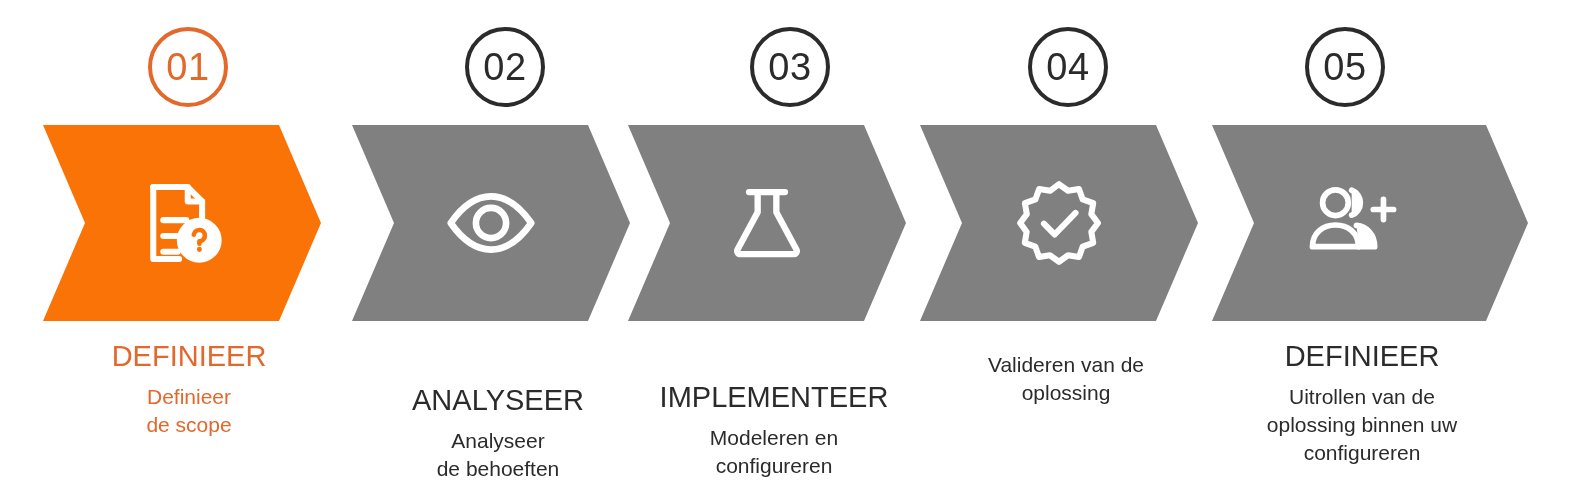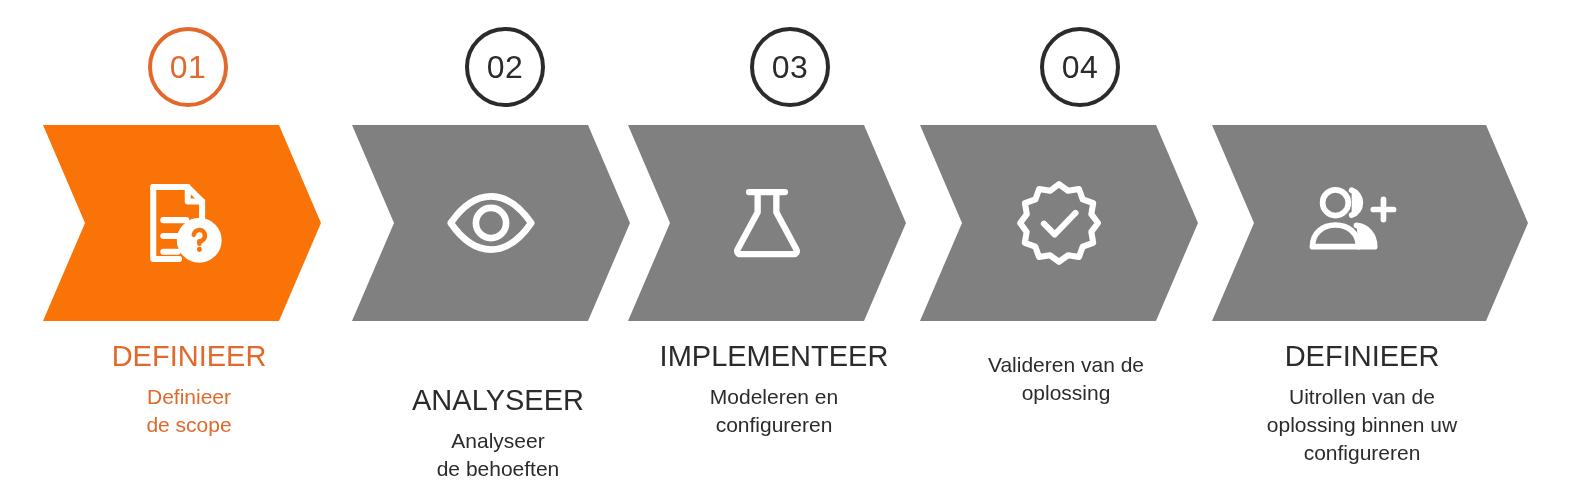--- a/index.html
+++ b/index.html
@@ -31,21 +31,21 @@
     height: 80px;
     border-radius: 50%;
     box-sizing: border-box;
     border: 4.5px solid #2b2b2b;
     display: flex;
     align-items: center;
     justify-content: center;
     background: #ffffff;
   }
   .badge-num {
-    font-size: 32px;
+    font-size: 38px;
     line-height: 1;
     color: #2b2b2b;
     letter-spacing: 0.5px;
     padding-bottom: 1px;
   }
   .step.is-active .badge { border-color: #E2682C; }
   .step.is-active .badge-num { color: #E2682C; }
 
   
   .chevron-wrap {
@@ -154,47 +154,50 @@
     </div>
     <div class="chevron-wrap" style="left:0px; width:278px;">
       <div class="chevron"></div>
       <span class="icon">
         <svg viewBox="0 0 64 64" fill="none" stroke="#ffffff" stroke-width="4.4" stroke-linecap="round" stroke-linejoin="round">
           <path d="M19.5 10.5 h25"></path>
           <path d="M25.5 11 v13.5 L11.5 50.5 a2.2 2.2 0 0 0 2 3.2 h37 a2.2 2.2 0 0 0 2-3.2 L38.5 24.5 V11"></path>
         </svg>
       </span>
     </div>
-    <div class="caption" style="left:0px; width:292px;">
+    <div class="caption" style="left:0px; width:292px;margin-top:41px;">
       <div class="caption-title">IMPLEMENTEER</div>
       <div class="caption-sub">Modeleren en
 configureren</div>
     </div>
   </div>
 
   <div class="step" style="left:920px; width:292px;">
-    <div class="badge" style="left:120px;text-align:right;">
+    <div class="badge" style="left:108px;text-align:right;">
       <span class="badge-num">04</span>
     </div>
     <div class="chevron-wrap" style="left:0px; width:278px;">
       <div class="chevron"></div>
       <span class="icon">
         <svg viewBox="0 0 64 64" fill="none" stroke="#ffffff" stroke-width="4.2" stroke-linecap="round" stroke-linejoin="round">
           <path d="M32 5 l6.3 4.6 l7.6 -1.3 l2.6 7.3 l7.3 2.6 l-1.3 7.6 l4.6 6.2 l-4.6 6.2 l1.3 7.6 l-7.3 2.6 l-2.6 7.3 l-7.6 -1.3 l-6.3 4.6 l-6.3 -4.6 l-7.6 1.3 l-2.6 -7.3 l-7.3 -2.6 l1.3 -7.6 L5 32 l4.6 -6.2 l-1.3 -7.6 l7.3 -2.6 l2.6 -7.3 l7.6 1.3 Z"></path>
           <path d="M21.5 32.5 l7.5 7.5 l14.5 -15"></path>
         </svg>
       </span>
     </div>
     <div class="caption" style="left:0px; width:292px;">
       <div class="caption-sub">Valideren van de
 oplossing</div>
     </div>
   </div>
 
   <div class="step" style="left:1212px; width:316px;">
+    <div class="badge" style="left:93px;">
+      <span class="badge-num">05</span>
+    </div>
     <div class="chevron-wrap" style="left:0px; width:316px;">
       <div class="chevron"></div>
       <span class="icon" style="left:44%;">
         <svg viewBox="0 0 68 60" fill="none" stroke="#ffffff" stroke-width="4.2" stroke-linecap="round" stroke-linejoin="round">
           <circle cx="22.5" cy="15" r="9.5"></circle>
           <path d="M5.5 47.5 c0 -10.2 7.8 -16 17 -16 c9.2 0 17 5.8 17 16 Z"></path>
           <path d="M34.5 5.8 a9.8 9.8 0 0 1 0 18.4" fill="#ffffff" stroke="#ffffff"></path>
           <path d="M38 31.8 c7.6 0.9 13.5 6.4 13.5 15.7 h-11.5" fill="#ffffff" stroke="#ffffff"></path>
           <path d="M58 12.5 v15"></path>
           <path d="M50.5 20 h15"></path>

